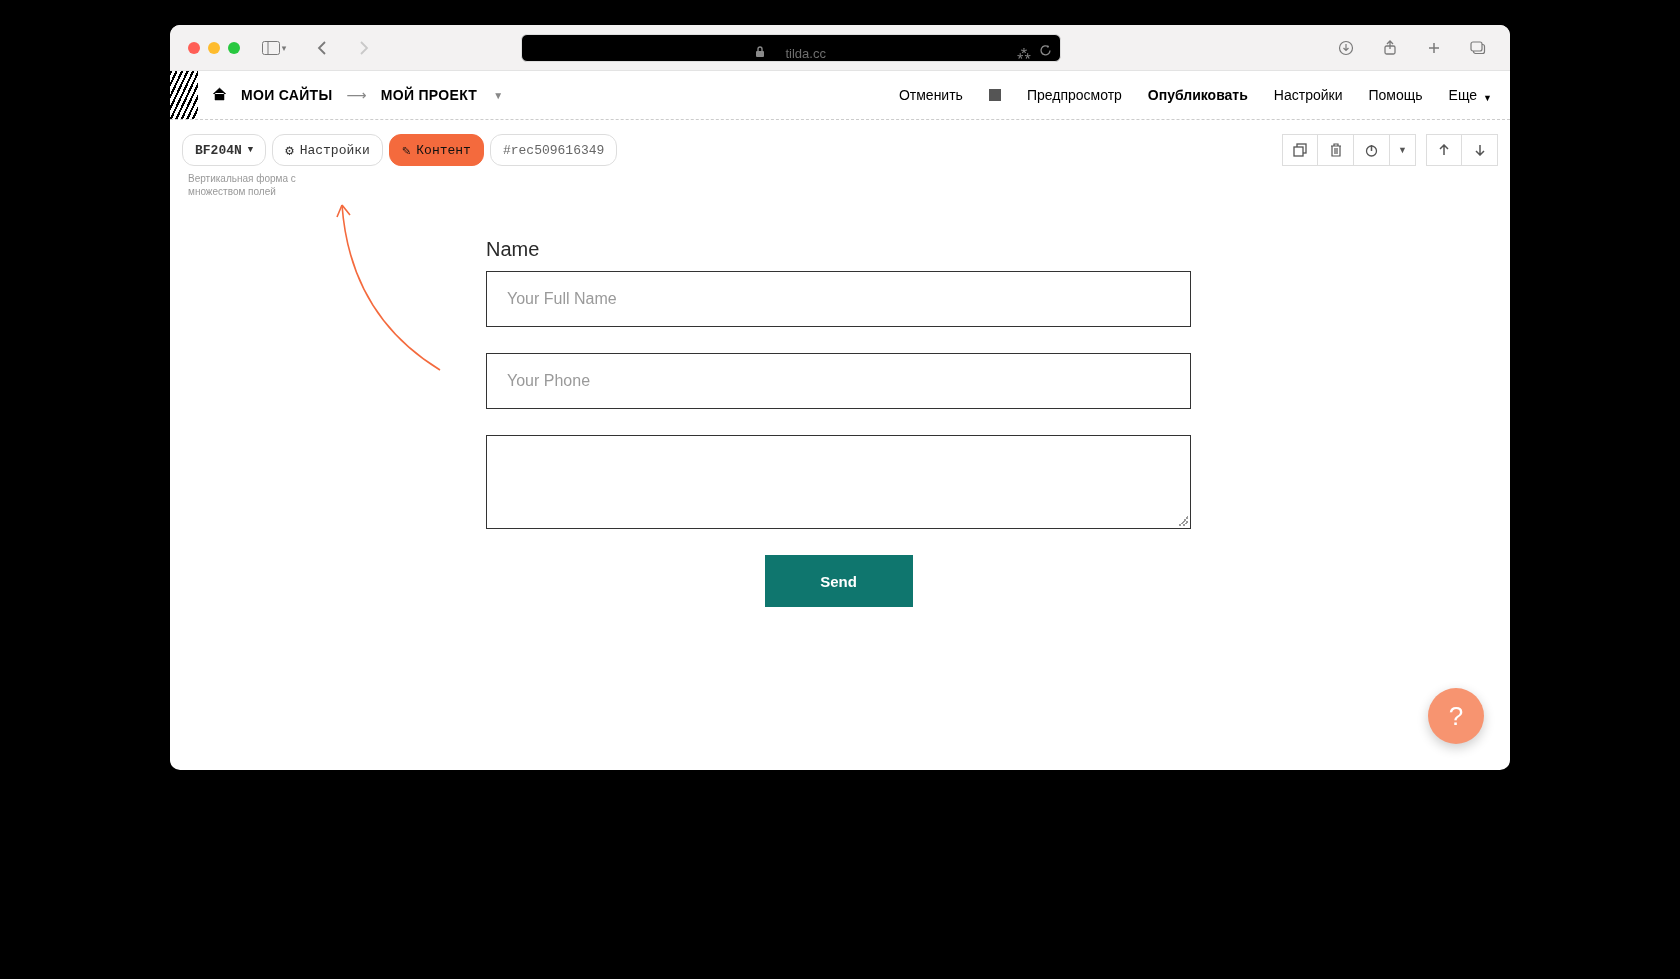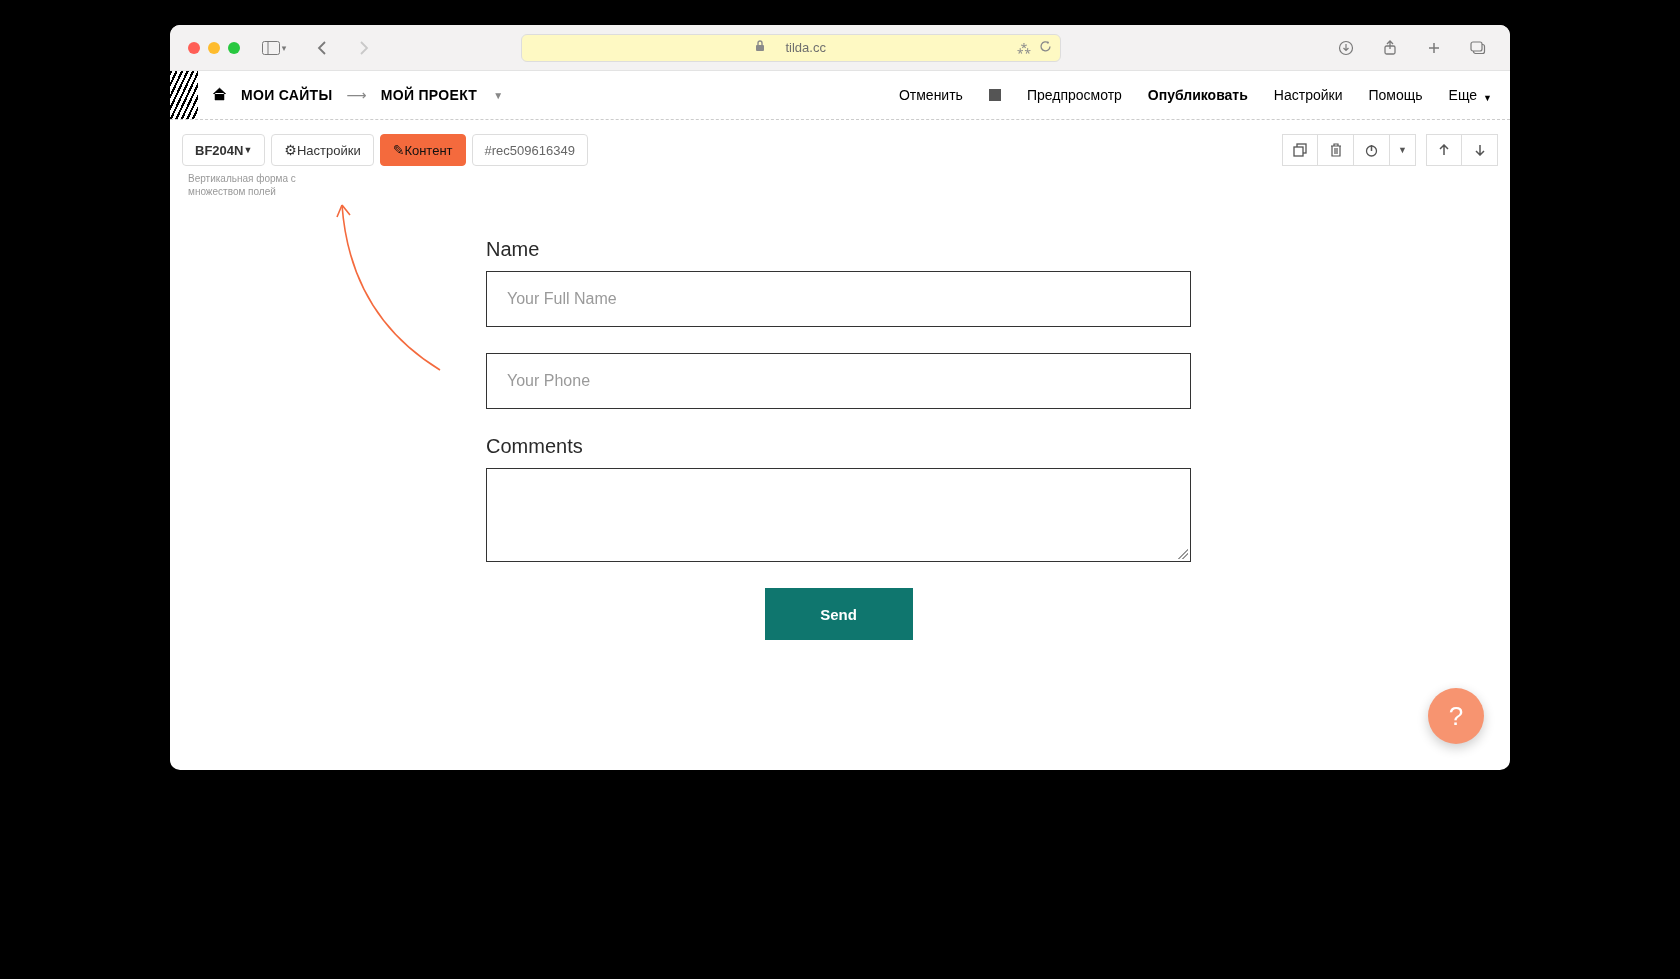--- a/index.html
+++ b/index.html
@@ -40,26 +40,26 @@
     width: 28px; height: 28px;
     display: flex; align-items: center; justify-content: center;
     color: #7a7a7a;
   }
   .sidebar-toggle { margin-left: 6px; display:flex; align-items:center; gap:2px;}
   .nav-arrows { display:flex; gap: 14px; margin-left: 6px;}
   .addr-bar {
     flex: 1;
     max-width: 540px;
     height: 28px;
-    background: #fef9c3;
+    background: #000000;
     border: 1px solid #ddd;
     border-radius: 6px;
     margin: 0 auto;
     display:flex;
-    align-items:center;
+    align-items:flex-end;
     justify-content:center;
     gap:20px;
     font-size: 13px;
     color: #6f6f6f;
     position: relative;
   }
   .addr-right { position:absolute; right:8px; display:flex; gap:8px; align-items:center;}
   .chrome-right { margin-left:auto; display:flex; gap:16px; }
   .app-header {
     height: 48px;
@@ -89,26 +89,28 @@
   .block-toolbar {
     display:flex;
     align-items:center;
     padding: 14px 12px 0 12px;
     gap: 6px;
   }
   .tb-btn {
     height: 32px;
     border: 1px solid #ddd;
     background:#fff;
-    border-radius:4px;
+    border-radius:12px;
     padding: 0 12px;
     display:flex;
     align-items:center;
+    gap:6px;
     font-size:13px;
     color:#333;
+    font-family:Liberation Mono, monospace;
   }
   .tb-btn.orange { background:#f46a3d; border-color:#f46a3d; color:#111;}
   .tb-btn .ic { font-size:14px;}
   .tb-right { margin-left:auto; display:flex; gap:0;}
   .tb-right .tb-icon {
     width:36px; height:32px; border:1px solid #ddd; display:flex; align-items:center; justify-content:center;
     font-size:14px; color:#555;
   }
   .tb-right .tb-icon + .tb-icon { border-left:none; }
   .tb-right .group { display:flex; margin-left:10px;}
@@ -352,21 +354,20 @@
         </div>
       </div>
 
       <div class="fld">
         <div class="fld-input">
           <span style="color:#9a9a9a;">Your Phone</span>
         </div>
       </div>
 
       <div class="fld" style="margin-bottom:0;">
-        <div class="fld-label">Comments</div>
         <div class="fld-textarea">
           <div class="resize-handle"></div>
         </div>
       </div>
 
       <div class="send-btn">
         <span>Send</span>
       </div>
 
     </div>

